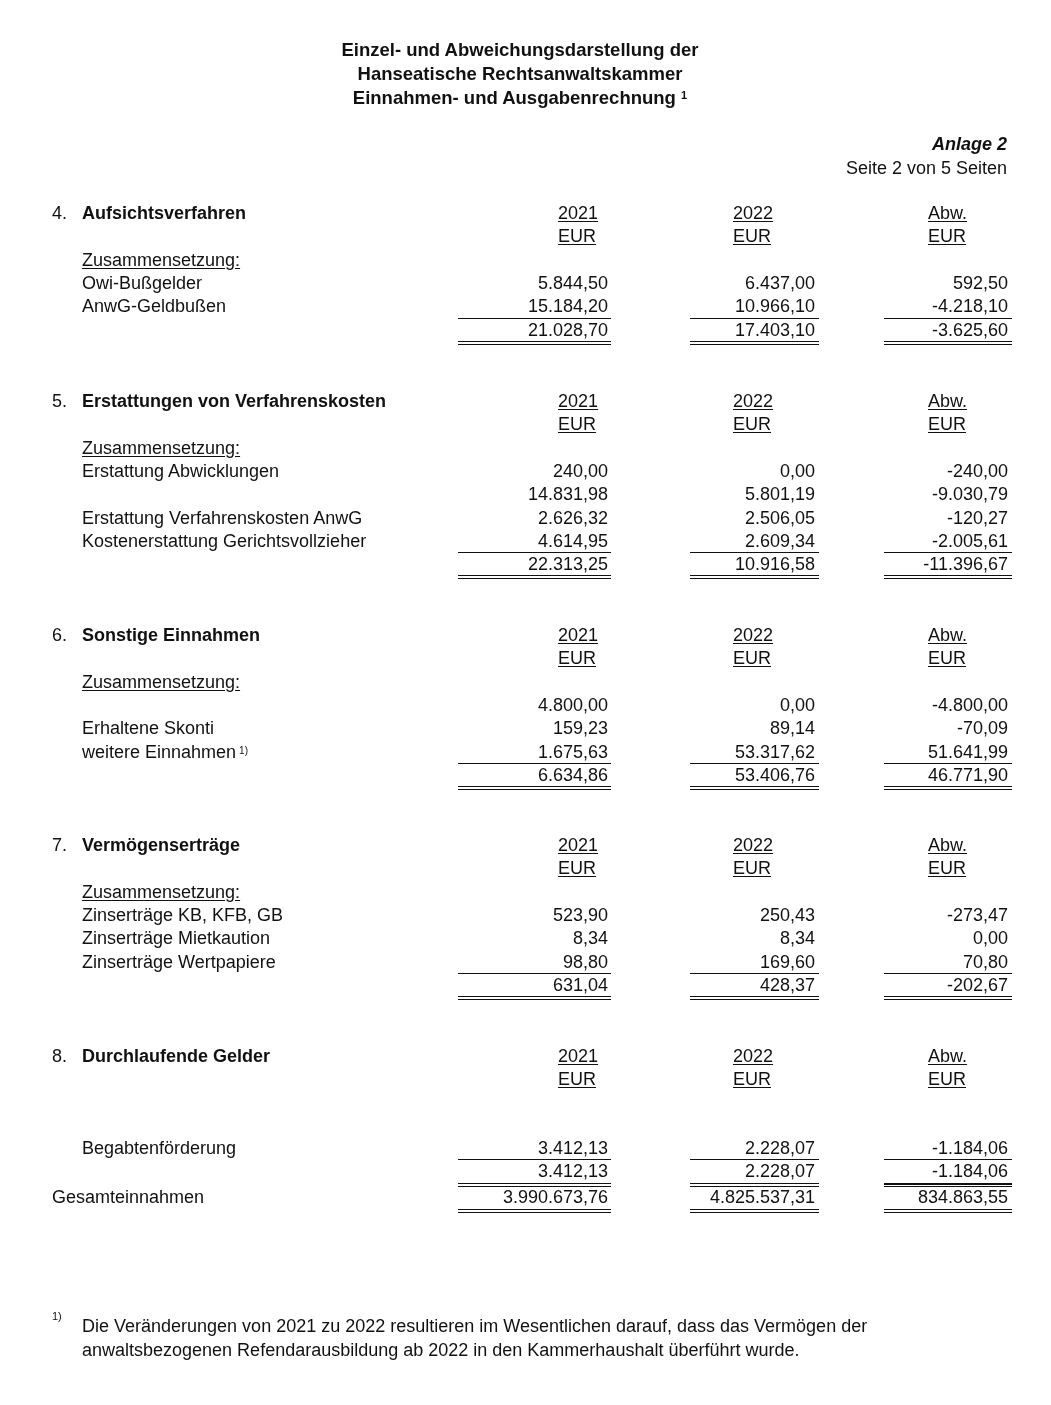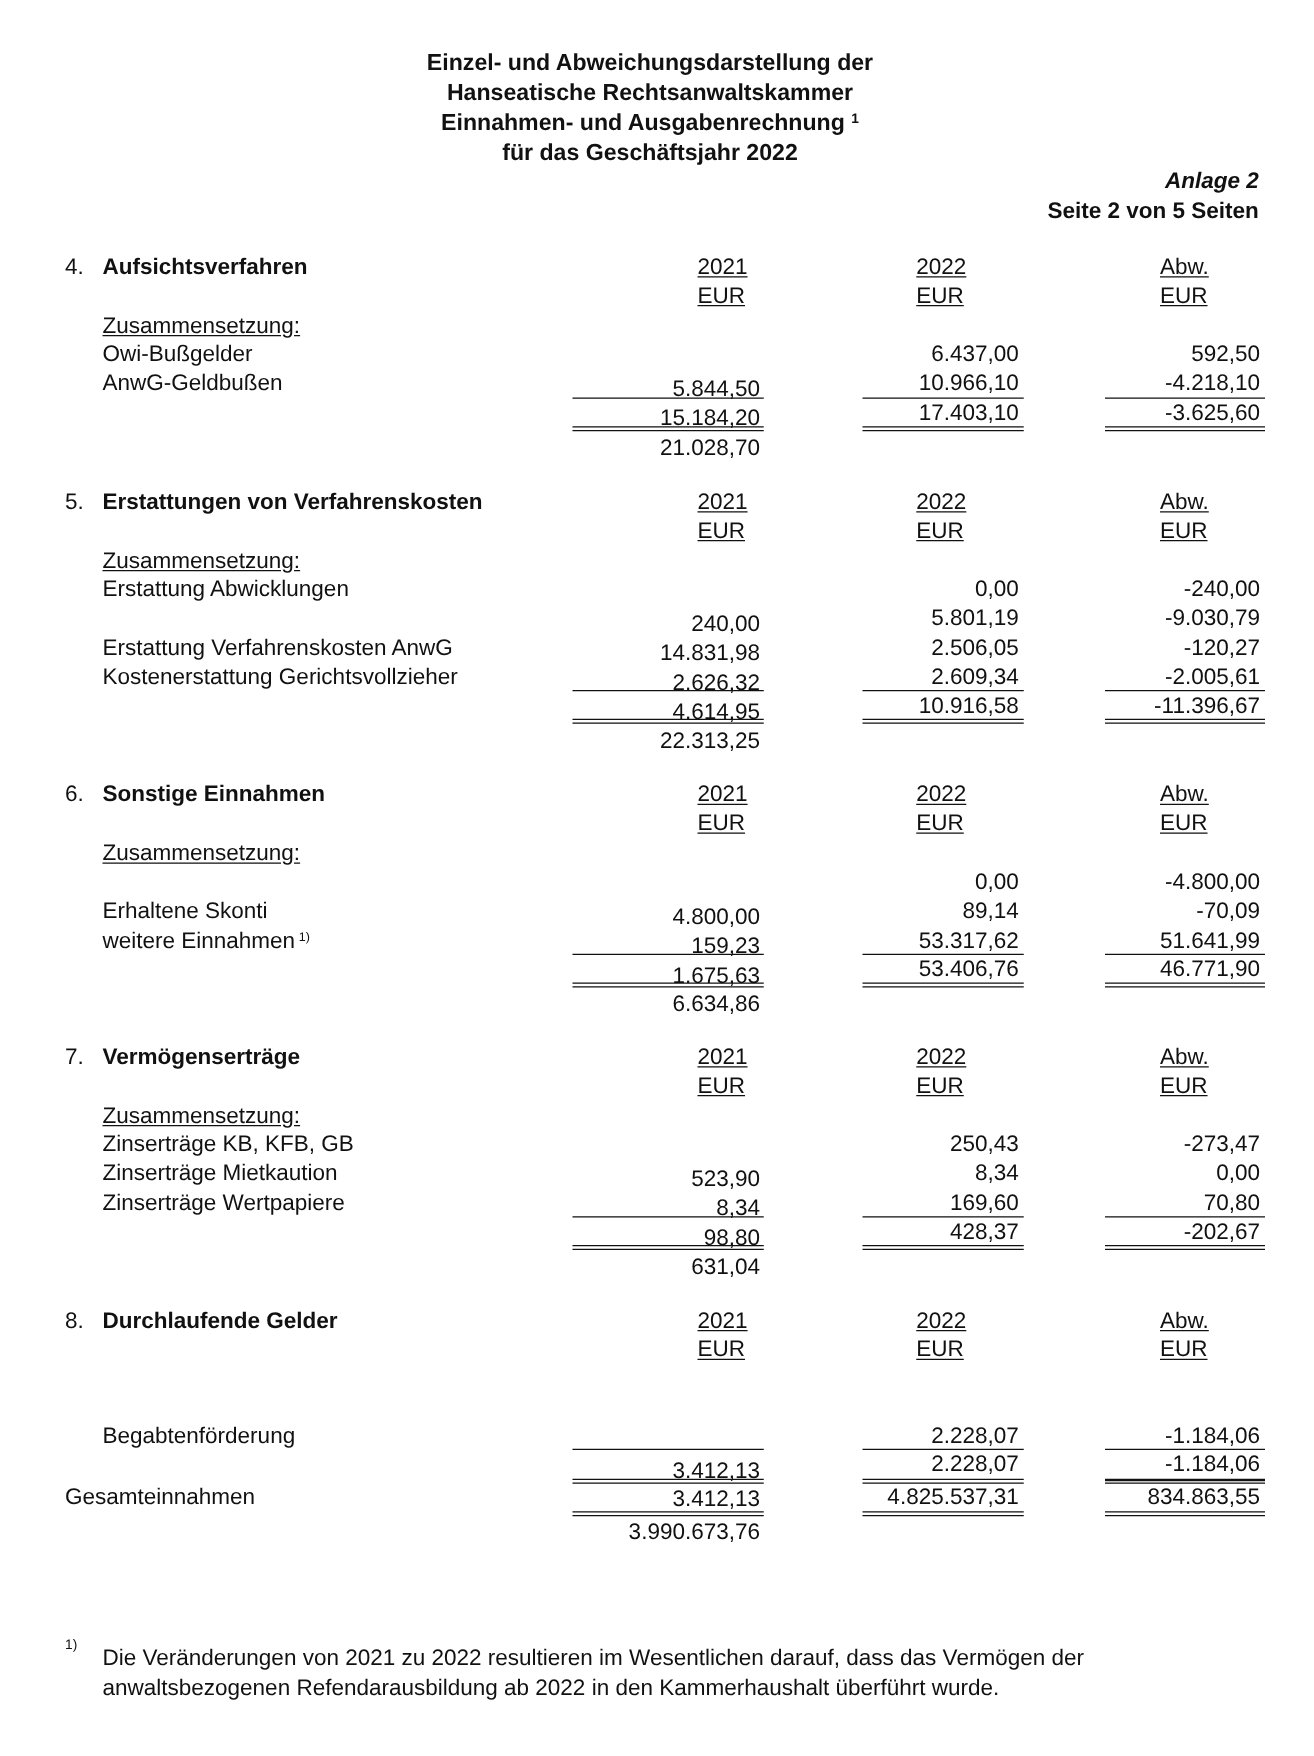--- a/index.html
+++ b/index.html
@@ -6,53 +6,52 @@
   body {
     width: 1051px; height: 1405px; position: relative; overflow: hidden;
     font-family: "Liberation Sans", sans-serif; color: #111111;
   }
   .title-block {
     position: absolute; left: 0; width: 1040px; top: 38px;
     text-align: center; font-weight: bold; font-size: 18.5px; line-height: 24px;
   }
   .title-block sup { font-size: 11px; position: relative; top: -3px; vertical-align: top; }
   .anlage { position: absolute; right: 44px; top: 134px; font-weight: bold; font-style: italic; font-size: 18px; text-align: right; }
-  .seite { position: absolute; right: 44px; top: 158px; font-weight: bold; font-size: 18px; text-align: right; }
+  .seite { position: absolute; right: 44px; top: 158px; font-weight: normal; font-size: 18px; text-align: right; }
 
   .section { position: absolute; left: 0; width: 1051px; font-size: 18px; }
   .row { position: absolute; left: 0; width: 1051px; height: 23px; line-height: 23px; }
   .num { position: absolute; left: 52px; }
   .sec-title { position: absolute; left: 82px; font-weight: bold; }
   .label { position: absolute; left: 82px; white-space: nowrap; }
   .label sup { font-size: 10px; position: relative; top: -2px; vertical-align: top; margin-left: 3px; }
   .hdr { position: absolute; text-decoration: underline; text-underline-offset: 2px; }
   .h1 { left: 514px; margin-left: 44px; } .h2 { left: 733px; } .h3 { left: 928px; }
   .val { position: absolute; text-align: right; white-space: nowrap; }
-  .c1 { left: 458px; width: 150px; margin-top: 28px; }
+  .c1 { left: 458px; width: 150px; }
   .c2 { left: 690px; width: 125px; }
   .c3 { left: 884px; width: 124px; }
   .line { position: absolute; height: 0; border-top: 1.5px solid #111; }
   .dbl { position: absolute; height: 2px; border-top: 1.5px solid #111; border-bottom: 1.5px solid #111; }
   .l1 { left: 458px; width: 153px; }
   .l2 { left: 690px; width: 129px; }
   .l3 { left: 884px; width: 128px; }
   .total-title { position: absolute; left: 52px; font-weight: normal; }
 
   .footnote { position: absolute; left: 52px; top: 1310px; font-size: 18px; width: 900px; }
   .fn-mark { position: absolute; left: 0; top: 0; font-size: 11px; }
   .fn-text { position: absolute; left: 30px; top: 4px; line-height: 24px; width: 860px; }
 </style>
 </head>
 <body>
 
 <div class="title-block">
   <div>Einzel- und Abweichungsdarstellung der</div>
   <div>Hanseatische Rechtsanwaltskammer</div>
   <div><span>Einnahmen- und Ausgabenrechnung</span> <sup>1</sup></div>
-  <div>für das Geschäftsjahr 2022</div>
 </div>
 <div class="anlage">Anlage 2</div>
 <div class="seite">Seite 2 von 5 Seiten</div>
 
 <div id="sections">
     <div class="section" style="top: 202px;">
       <div class="row" style="top:0">
         <span class="num">4.</span>
         <span class="sec-title">Aufsichtsverfahren</span>
         <span class="hdr h1">2021</span>

